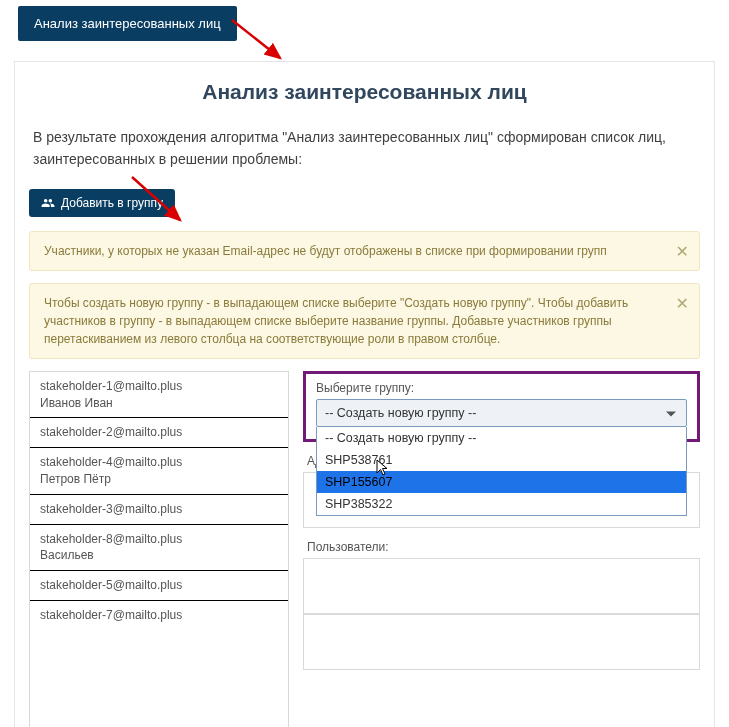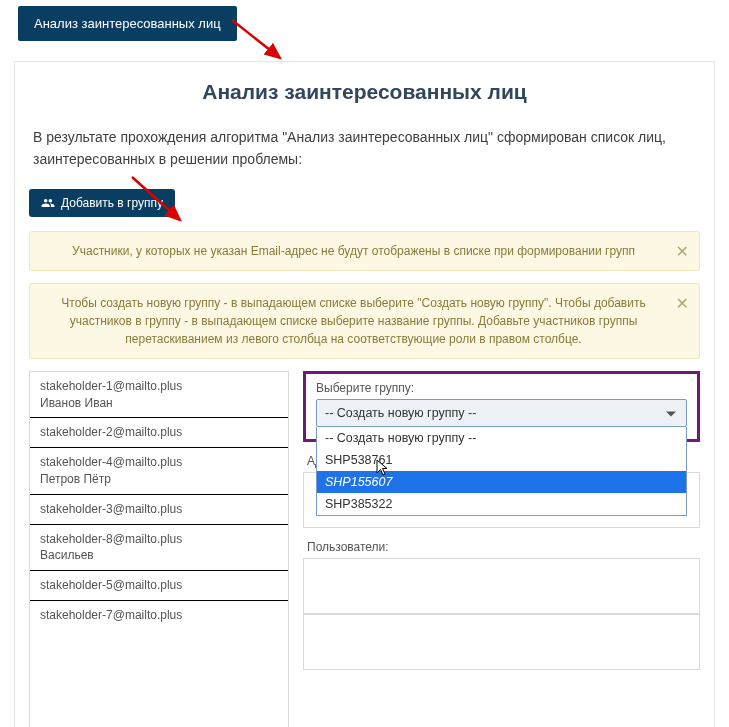--- a/index.html
+++ b/index.html
@@ -66,21 +66,20 @@
   .btn-add svg { width: 14px; height: 14px; }
   .alert {
     background: #fcf8e3;
     border: 1px solid #f0e6c0;
     color: #8a7a3b;
     padding: 10px 36px 10px 14px;
     font-size: 12px;
     border-radius: 3px;
     margin-bottom: 12px;
     position: relative;
-    text-align: center;
     line-height: 1.5;
   }
   .alert .close-x {
     position: absolute;
     right: 10px;
     top: 8px;
     color: #b0a777;
     font-size: 16px;
     cursor: pointer;
   }
@@ -150,22 +149,21 @@
     z-index: 10;
   }
   .dropdown-option {
     padding: 4px 8px;
     font-size: 12.5px;
     color: #333;
     cursor: pointer;
   }
   .dropdown-option.highlight {
     background: #1e73e8;
-    color: #ffffff;
-    font-style: italic;
+    color: #000000;
   }
   .cursor-svg {
     position: absolute;
     left: 60px;
     top: 60px;
     pointer-events: none;
     z-index: 20;
   }
   .section-label {
     font-size: 12px;

